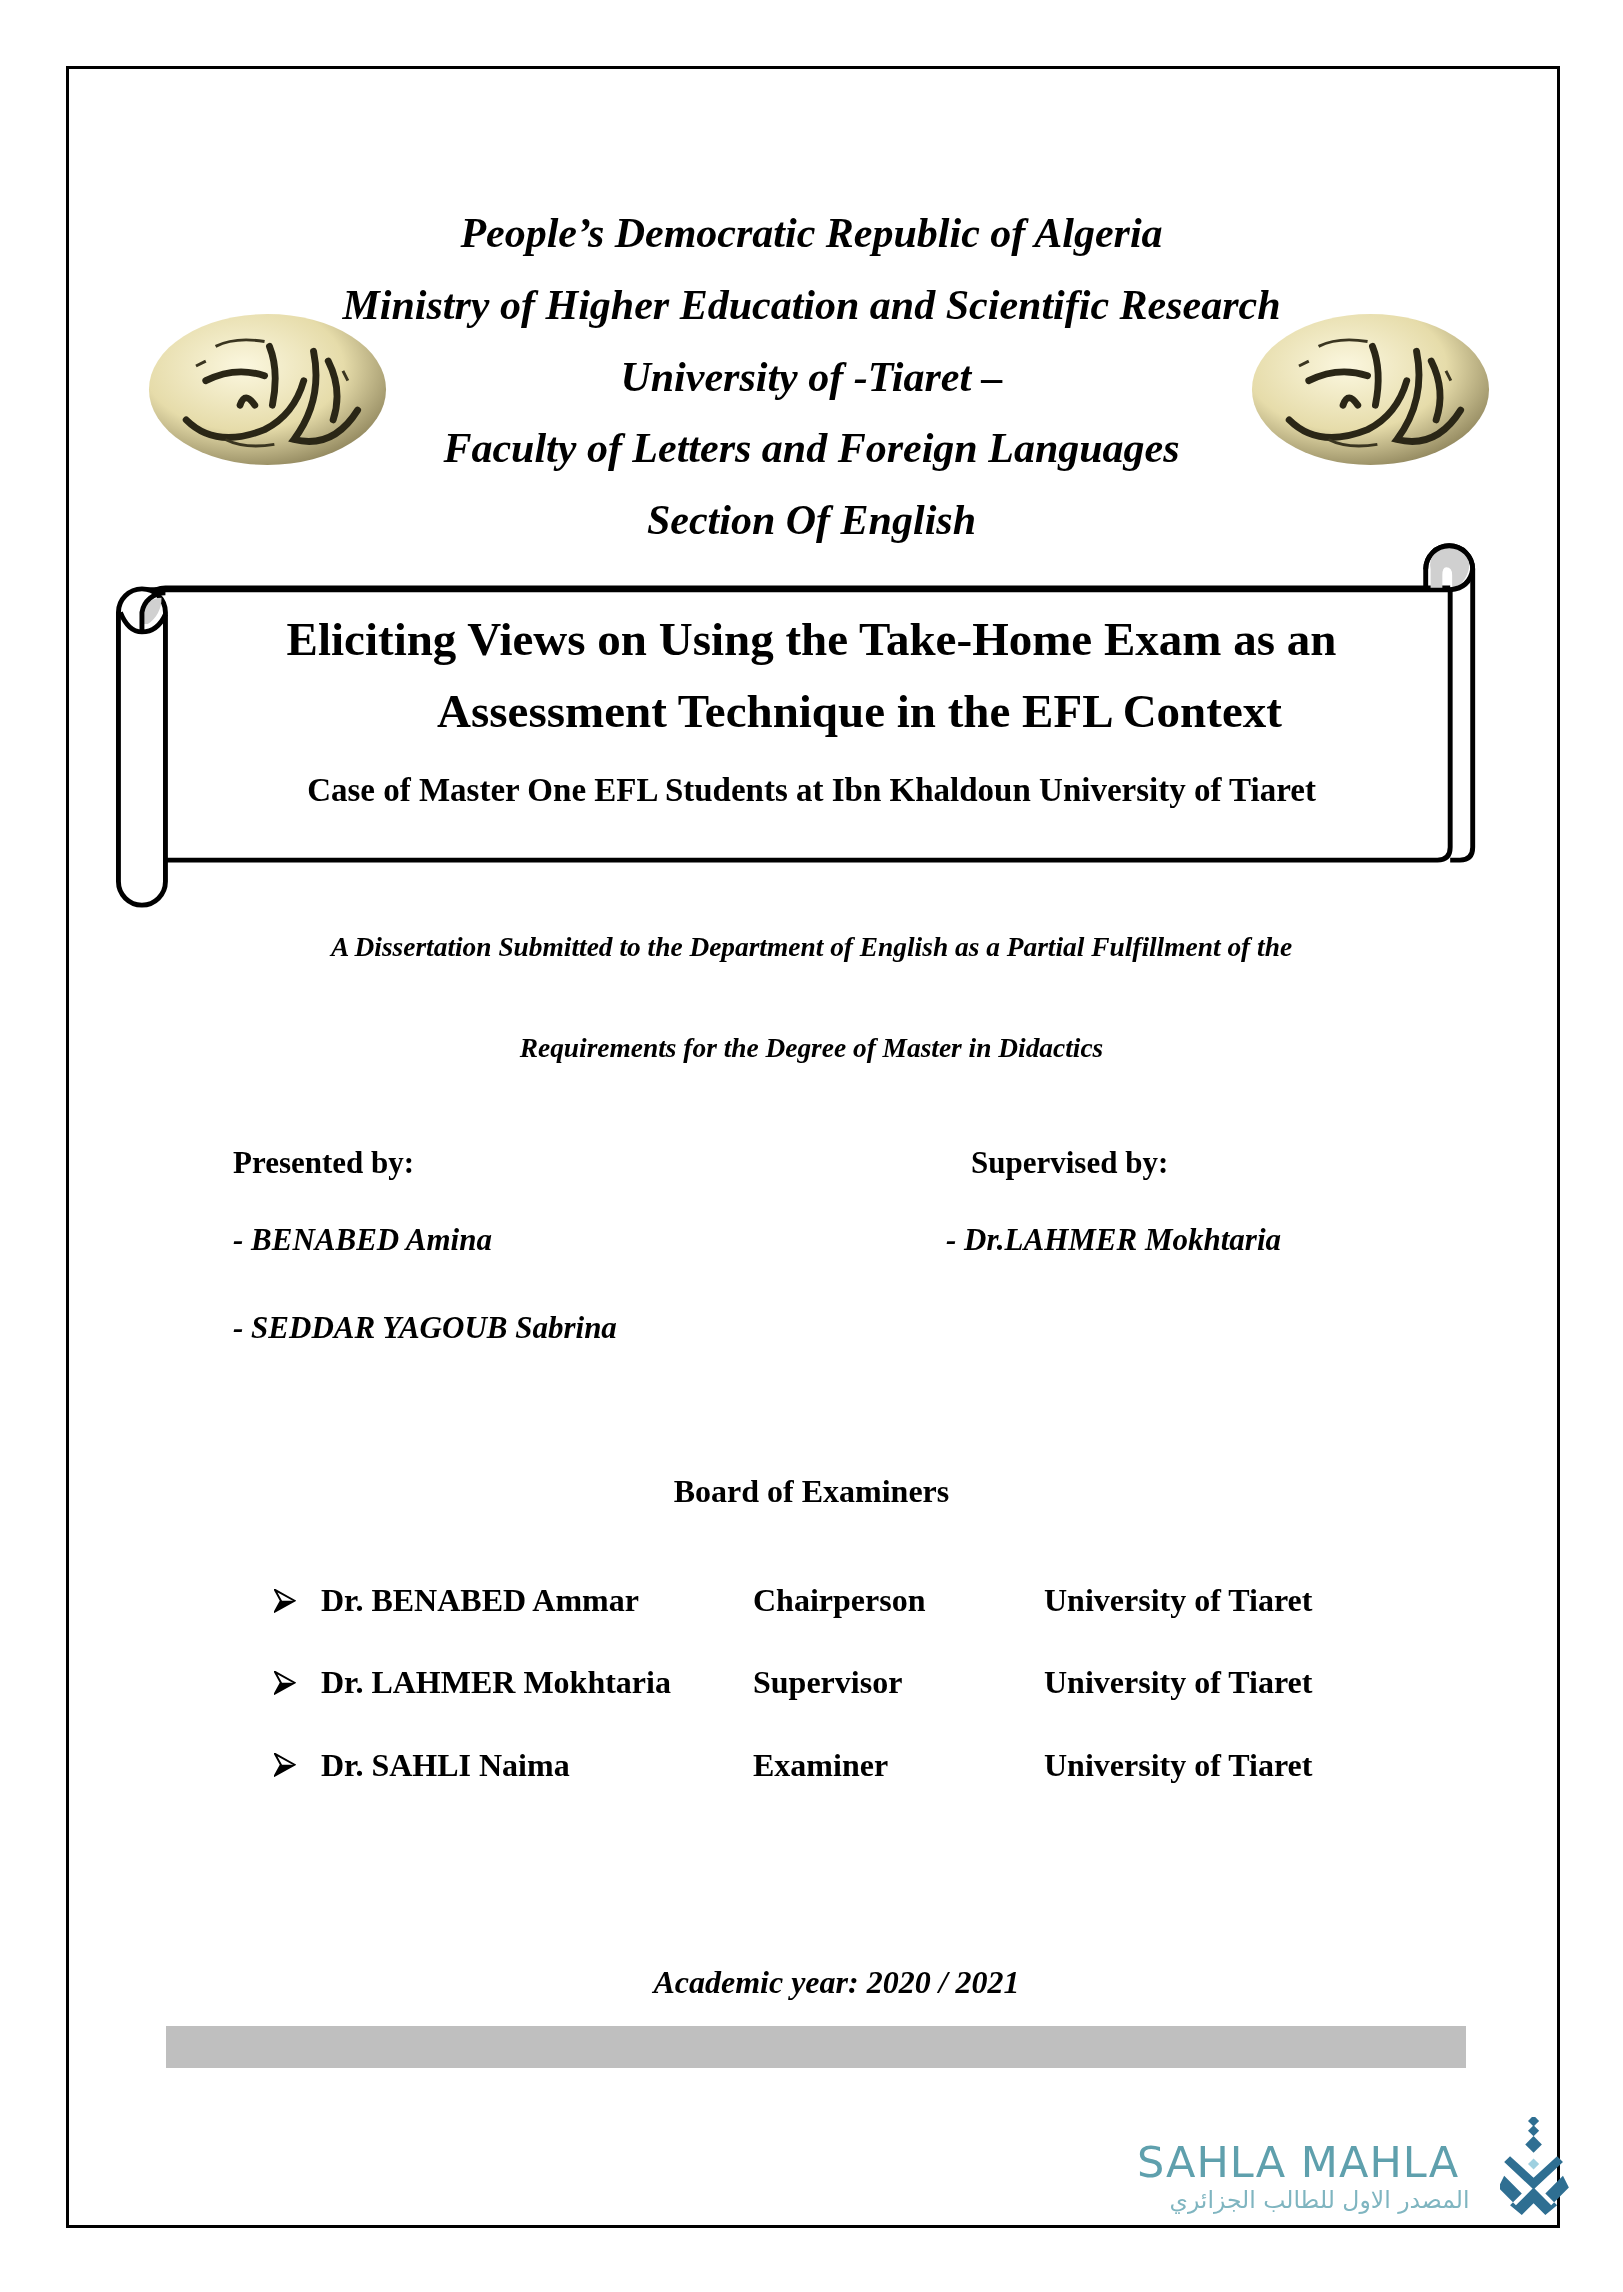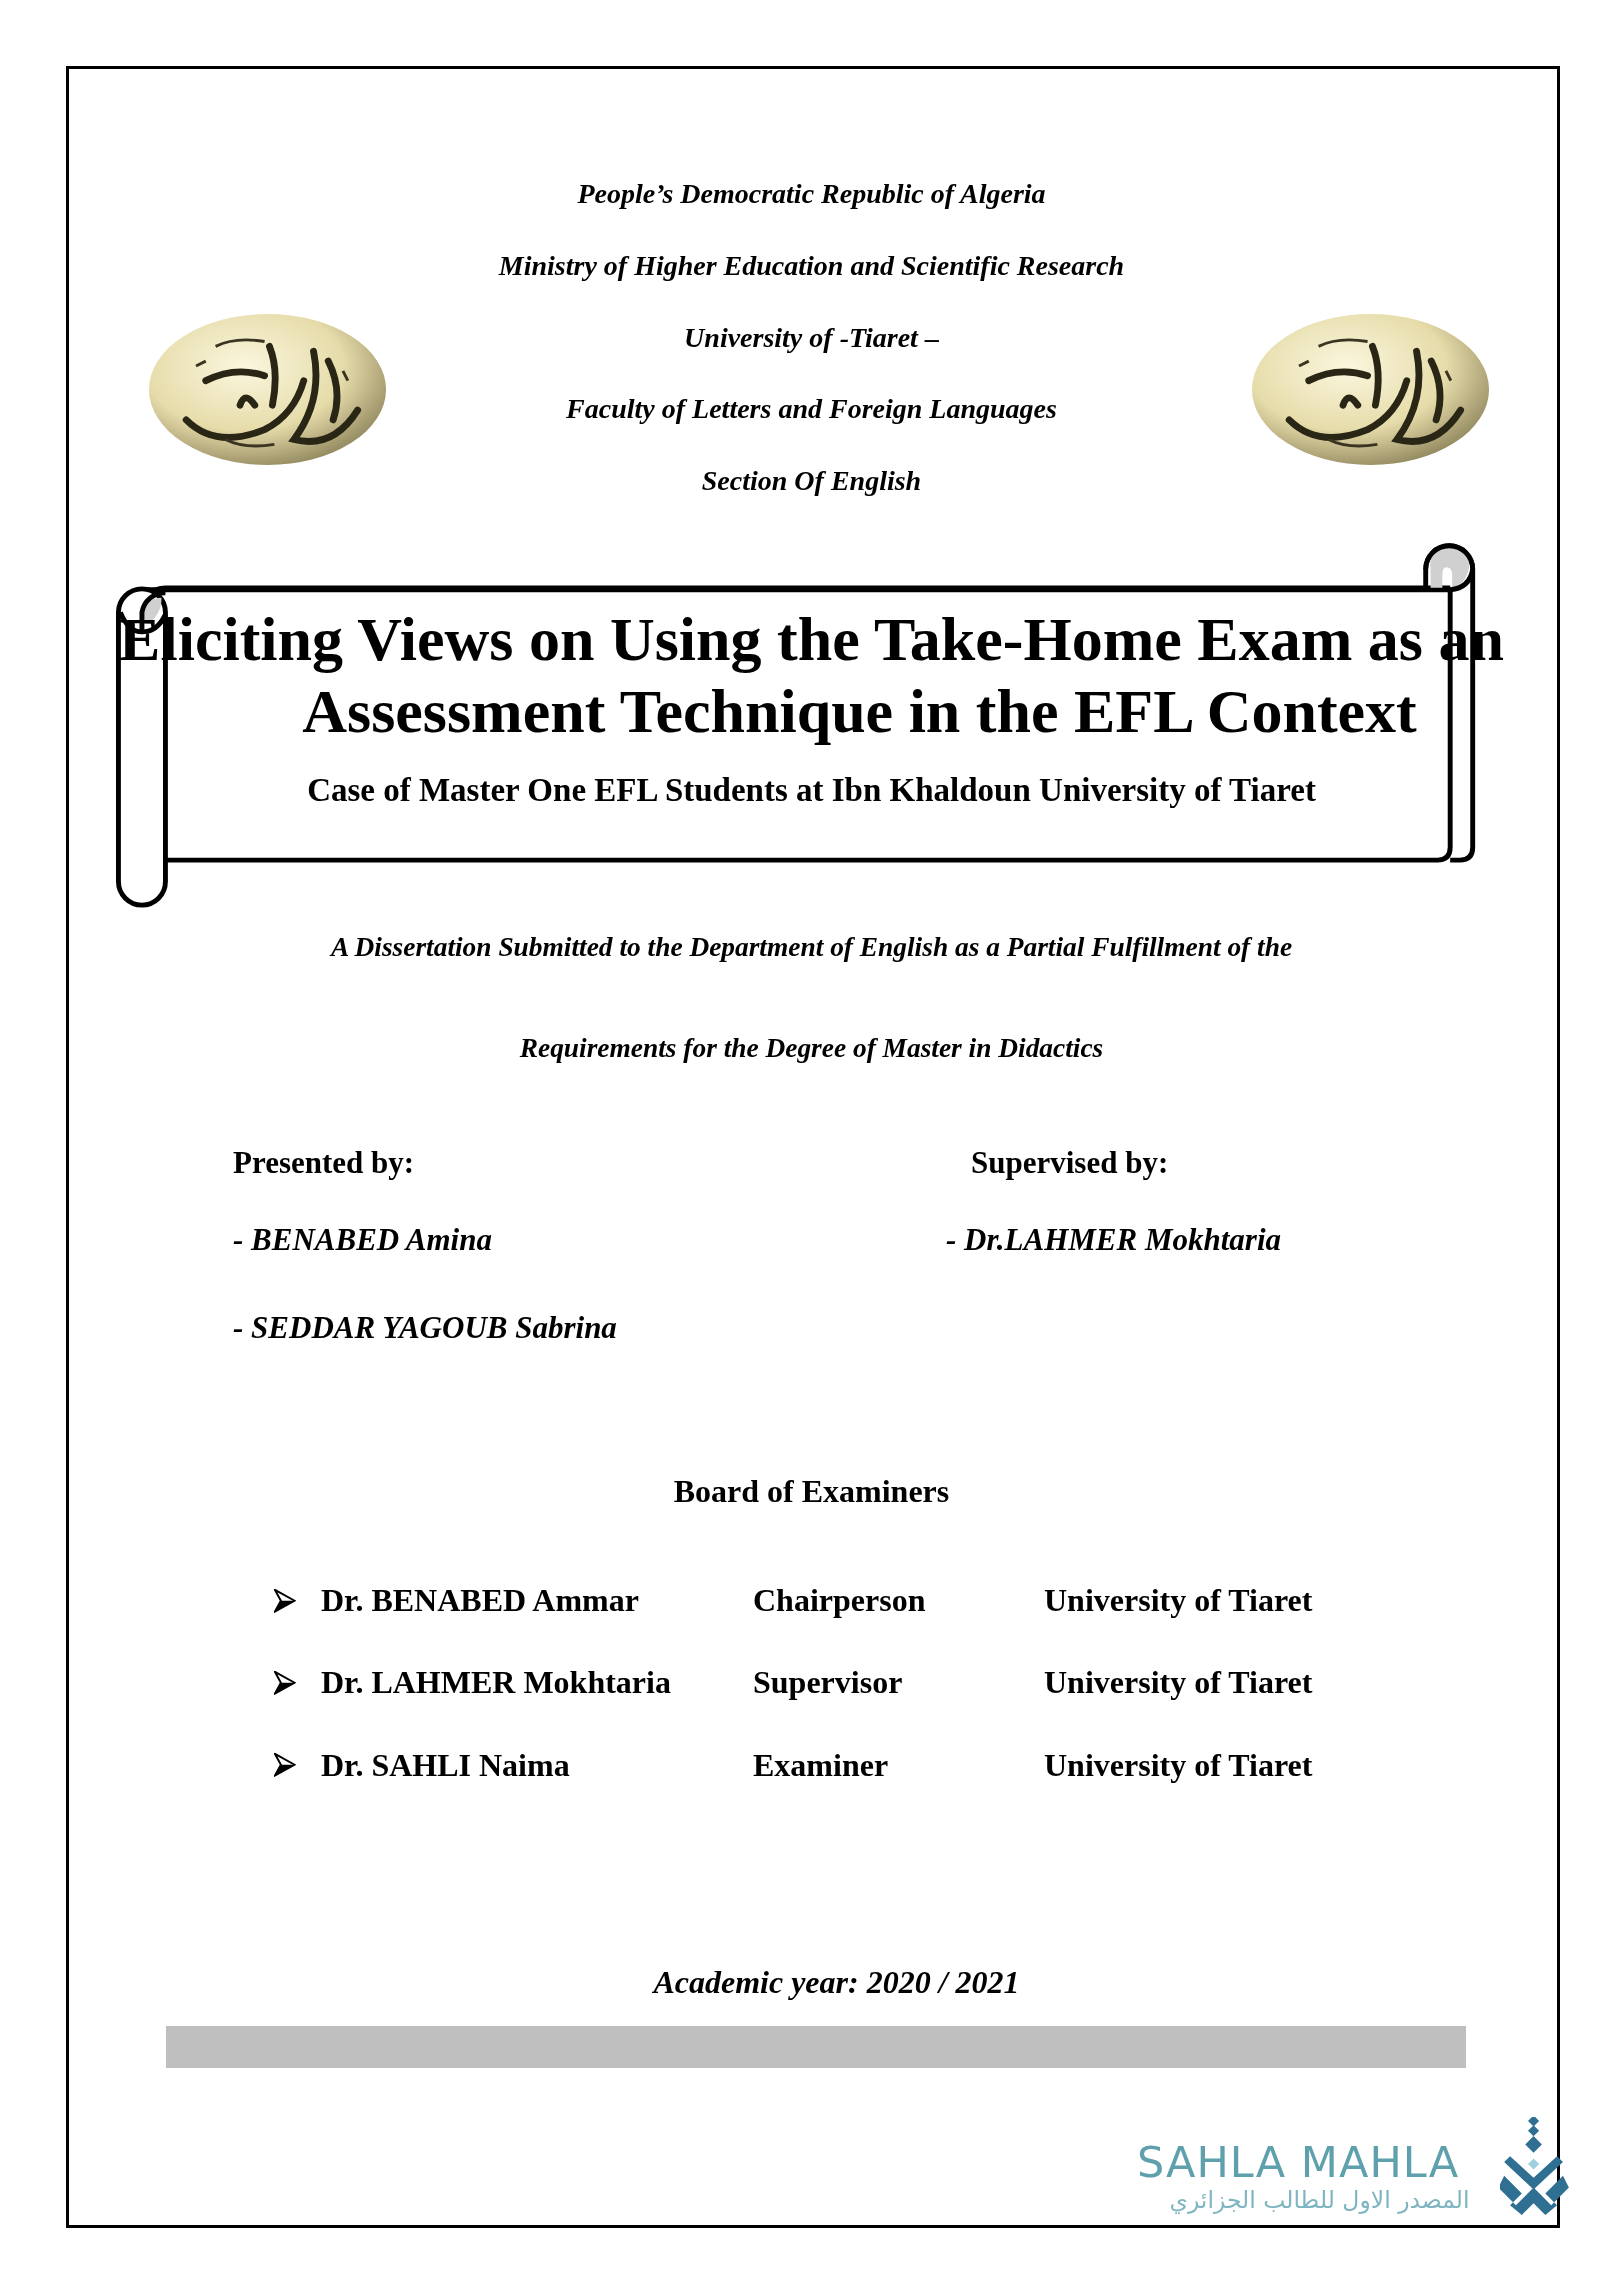--- a/index.html
+++ b/index.html
@@ -2,23 +2,23 @@
 <html><head>
 <meta charset="utf-8">
 <style>
   html, body { margin:0; padding:0; background:#ffffff; }
   body { width:1623px; height:2293px; position:relative; overflow:hidden;
          font-family:"Liberation Serif", "DejaVu Serif", serif; color:#000; }
   .page-border { position:absolute; left:66px; top:66px; width:1488px; height:2156px;
                  border:3.9px solid #000; box-sizing:content-box; }
   .abs { position:absolute; }
   .center { left:0; width:1623px; text-align:center; white-space:nowrap; }
-  .hdr { font-size:28px; font-style:italic; font-weight:bold; line-height:39px; }
+  .hdr { font-size:42px; font-style:italic; font-weight:bold; line-height:39px;margin-top:40px; }
   .logo { position:absolute; width:241px; height:155px; }
-  .title { font-size:62px; font-weight:bold; line-height:55px; }
+  .title { font-size:47px; font-weight:bold; line-height:55px; }
   .subtitle { font-size:33px; font-weight:bold; line-height:39px; }
   .diss { font-size:27.4px; font-weight:bold; font-style:italic; line-height:33px; }
   .label { font-size:31px; font-weight:bold; line-height:37px; white-space:nowrap;margin-top:32px; }
   .person { font-size:31px; font-weight:bold; font-style:italic; line-height:37px; white-space:nowrap; }
   .board-title { font-size:32px; font-weight:bold; line-height:39px; }
   .ex-cell { font-size:32px; font-weight:bold; line-height:39px; white-space:nowrap; position:absolute; }
   .bullet { position:absolute; width:21.6px; height:23.5px; }
   .year { font-size:32px; font-weight:bold; font-style:italic; line-height:39px;padding-left:25px; }
   .gray-bar { position:absolute; left:166px; top:2026px; width:1300px; height:42px; }
   .brand { position:absolute; left:1137px; top:2139px; font-family:"DejaVu Sans", "Liberation Sans", sans-serif;

